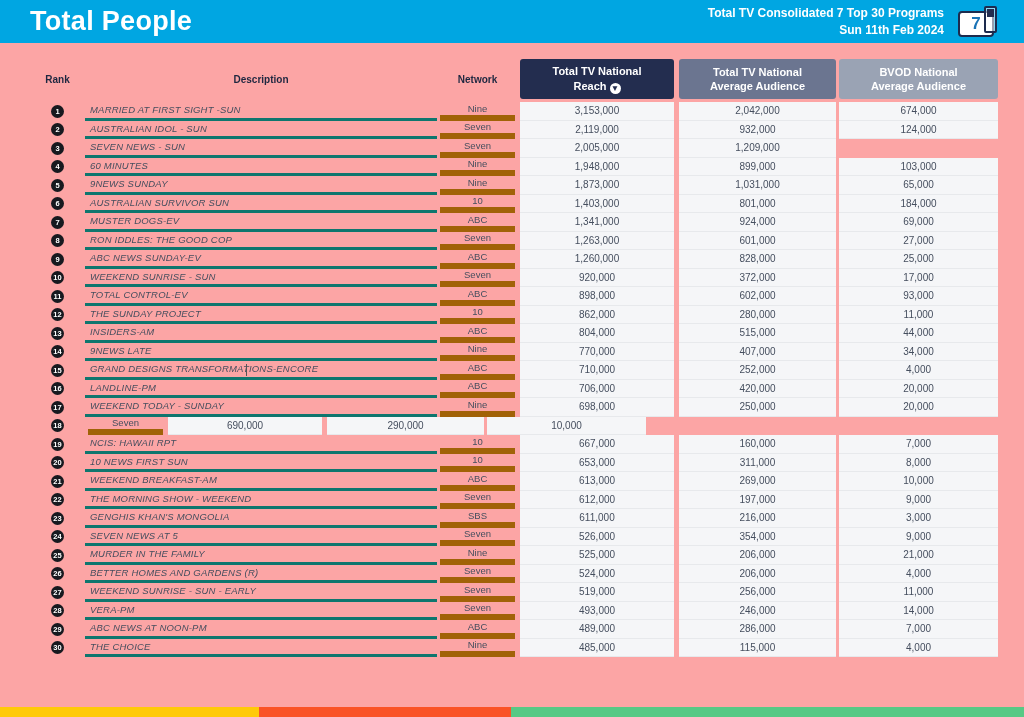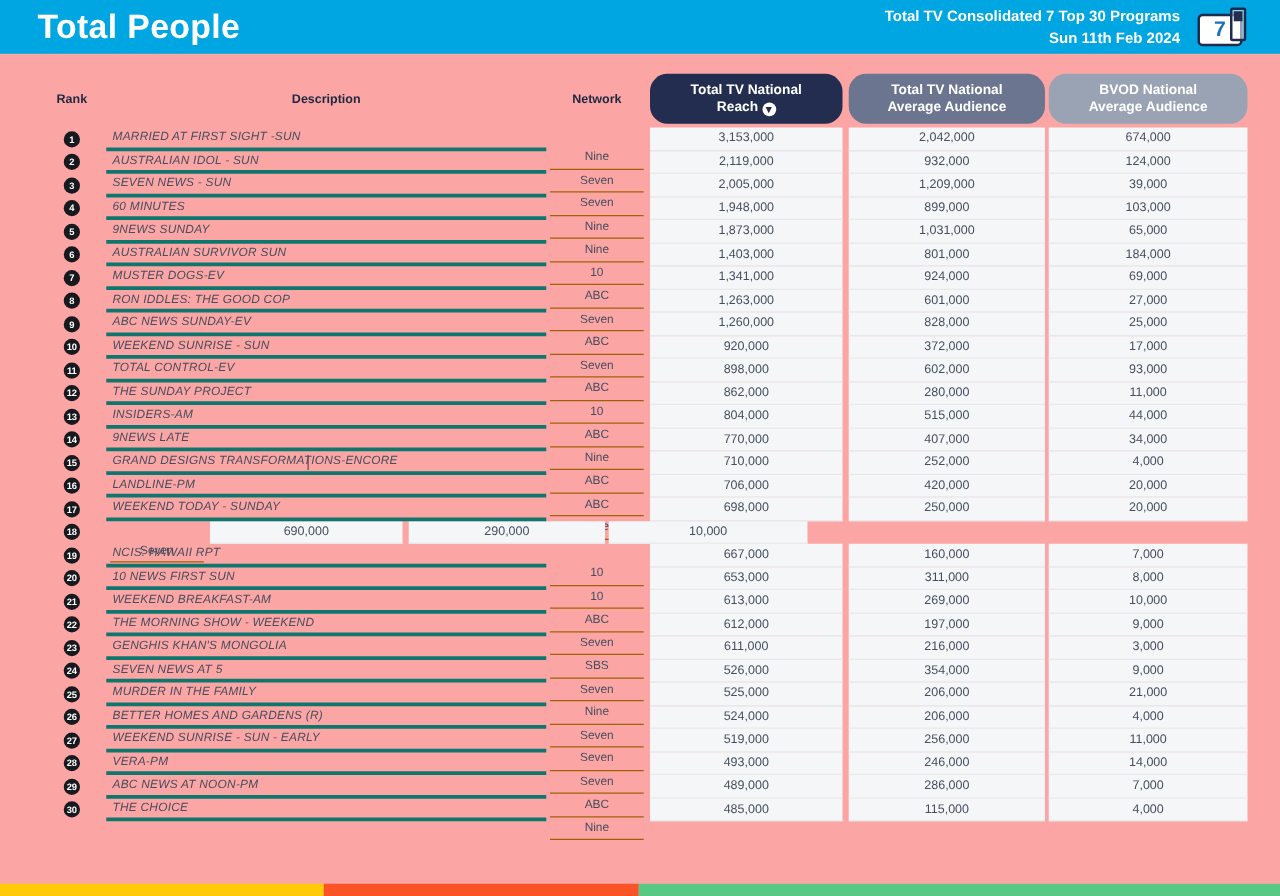--- a/index.html
+++ b/index.html
@@ -24,41 +24,41 @@
   .phone-top { margin:1px; height:8px; background:#232d4f; }
 
   
   .table-wrap { padding-left:30px; }
   .thead { display:flex; margin-top:16px; height:40px; }
   .h-plain { align-self:center; font-weight:bold; font-size:10px; color:#1e2740; text-align:center; }
   .h-rank { width:55px; }
   .h-desc { width:352px; }
   .h-net  { width:75px; }
   .gap3 { width:3px; } .gap5 { width:5px; }
-  .hbox { height:40px; border-radius:14px; color:#fff; font-weight:bold; font-size:11px;
+  .hbox { height:40px; border-radius:3px; color:#fff; font-weight:bold; font-size:11px;
           line-height:1.3; display:flex; flex-direction:column; justify-content:center;
           text-align:center; }
   .hbox.reach { width:154px; background:#232d4f; margin-right:5px; }
   .hbox.avg   { width:157px; background:#6b7590; margin-right:3px; }
   .hbox.bvod  { width:159px; background:#9aa3b4; }
   .sort-circle { display:inline-flex; width:11px; height:11px; border-radius:50%;
                  background:#fff; color:#232d4f; font-size:8.5px; font-weight:bold;
                  align-items:center; justify-content:center; vertical-align:-1px; margin-left:3px; }
 
   .tbody { margin-top:3px; }
   .row { display:flex; height:18.5px; }
   .cell { display:flex; align-items:center; font-size:9.5px; color:#454e5e; }
   .cell.rank { width:55px; justify-content:center; }
   .rank-badge { display:inline-flex; width:13px; height:13px; border-radius:50%;
                 background:#17191f; color:#fff; font-size:7.5px; font-weight:bold;
                 align-items:center; justify-content:center; }
   .cell.desc { width:352px; padding-left:5px; border-bottom:3px solid #0f766e;
                height:100%; position:relative; letter-spacing:.2px;font-style:italic; }
   .cell.net  { width:75px; margin-left:3px; justify-content:center;
-               border-bottom:1px solid #a16207; height:100%;margin-top:15px; }
+               border-bottom:6px solid #a16207; height:100%; }
   .numgap { width:5px; }
   .cell.num { background:#f5f6f8; border-bottom:1px solid #e7e9ec; justify-content:center;
               height:100%; font-size:10px; }
   .cell.num.reach { width:154px; margin-right:5px; }
   .cell.num.avg   { width:157px; margin-right:3px; }
   .cell.num.bvod  { width:159px; }
   .ibeam { position:absolute; left:161px; top:3px; width:1px; height:12px; background:#555; }
 
   
   .bottom-bar { position:absolute; left:0; bottom:0; width:1024px; height:10px; display:flex; }
@@ -134,21 +134,20 @@
     </div>
         <div class="row">
       <div class="cell rank">
         <span class="rank-badge">3</span>
       </div>
       <div class="cell desc">SEVEN NEWS - SUN</div>
       <div class="cell net">Seven</div>
       <div class="numgap"></div>
       <div class="cell num reach">2,005,000</div>
       <div class="cell num avg">1,209,000</div>
-      <div class="cell num bvod">39,000</div>
     </div>
         <div class="row">
       <div class="cell rank">
         <span class="rank-badge">4</span>
       </div>
       <div class="cell desc">60 MINUTES</div>
       <div class="cell net">Nine</div>
       <div class="numgap"></div>
       <div class="cell num reach">1,948,000</div>
       <div class="cell num avg">899,000</div>

